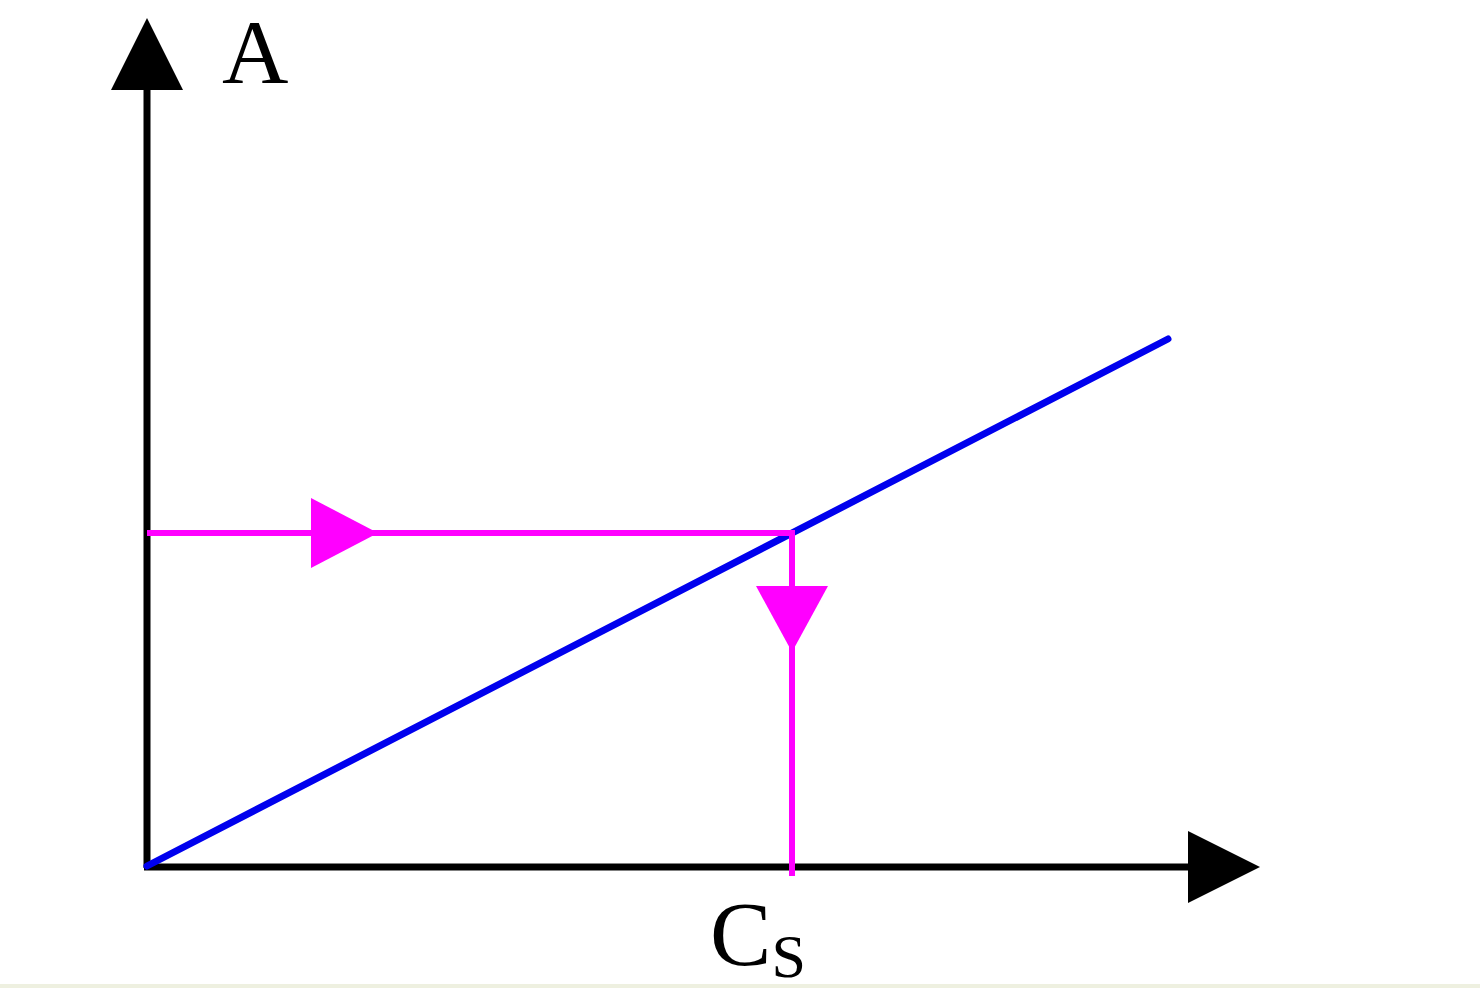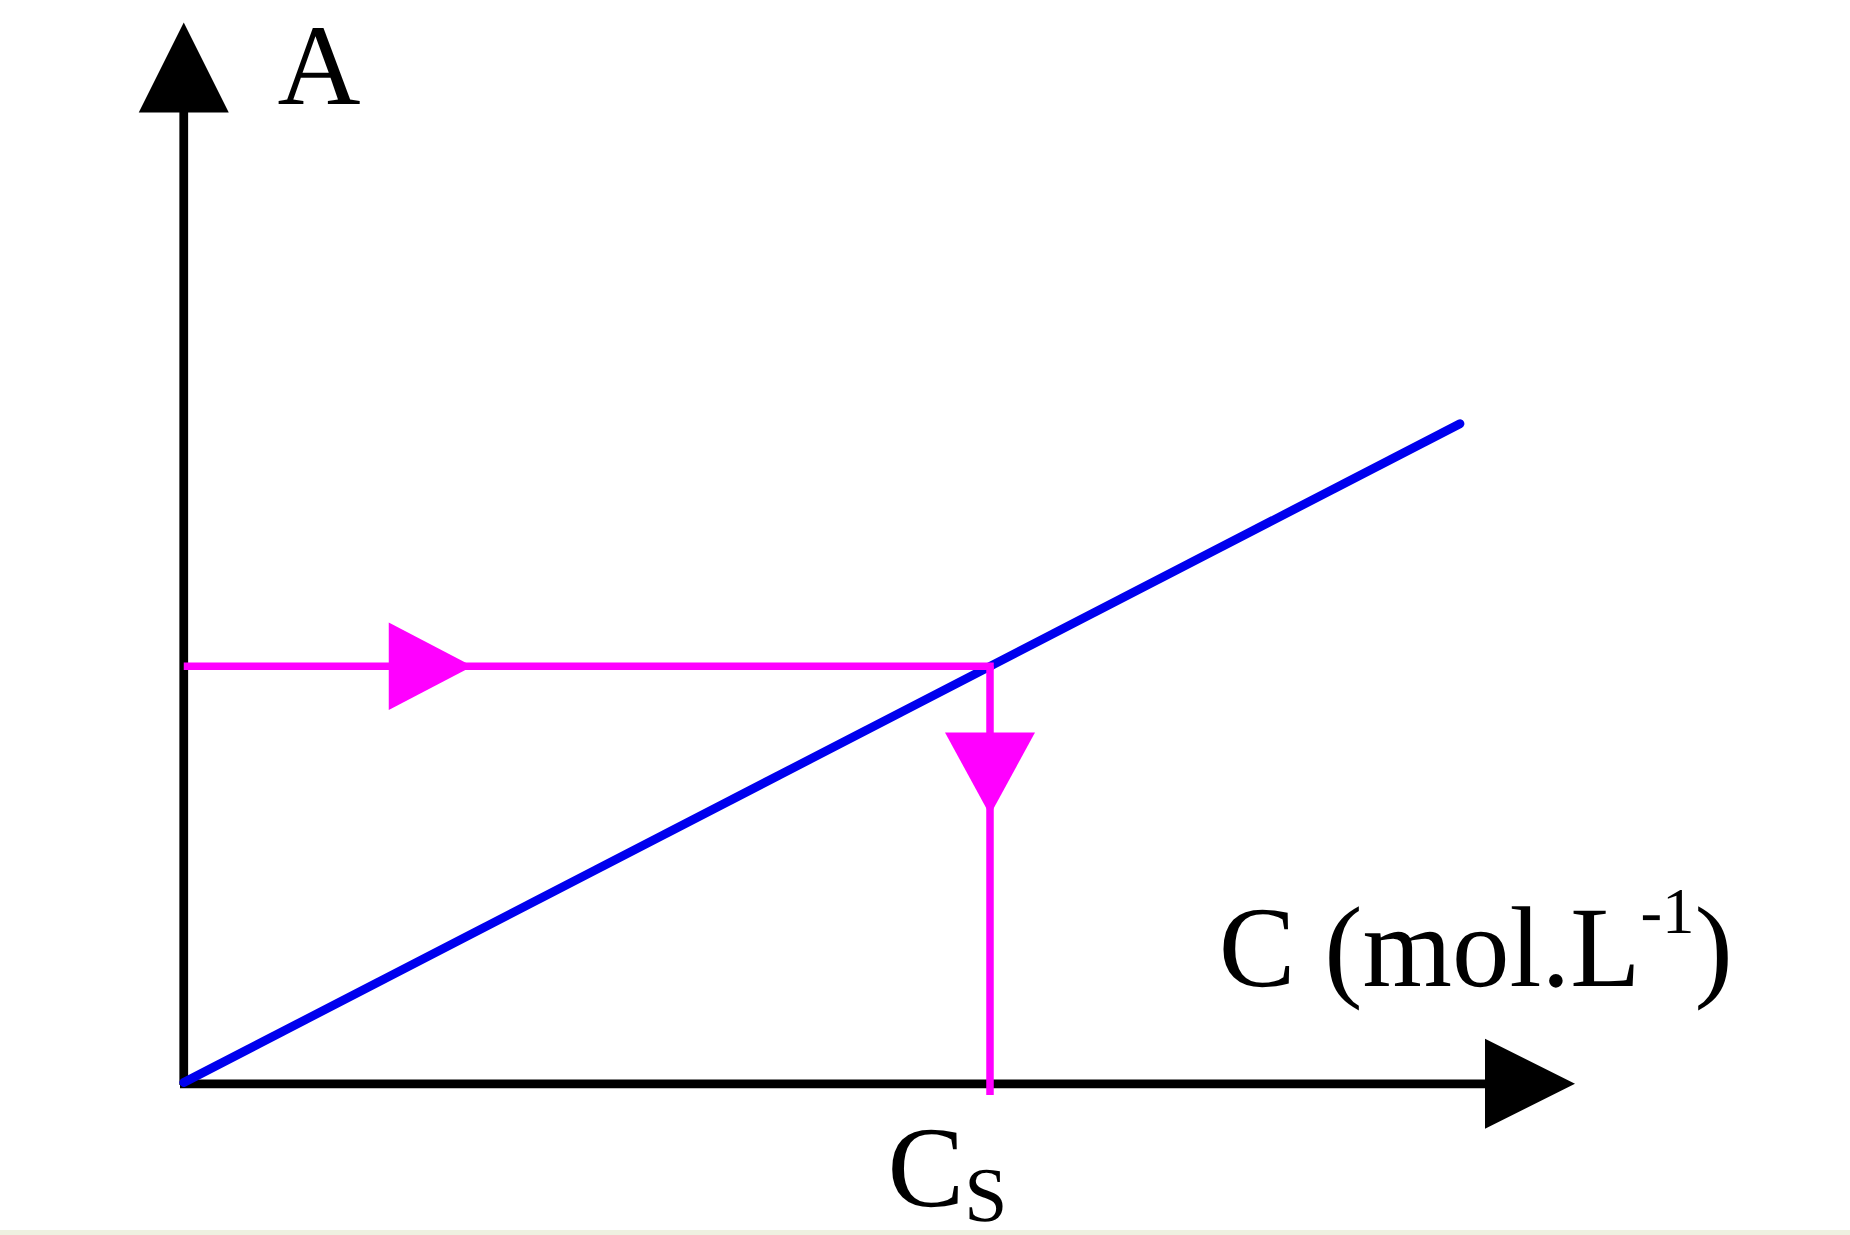--- a/index.html
+++ b/index.html
@@ -33,16 +33,15 @@
 
     <line x1="792" y1="533" x2="792" y2="876" stroke="#ff00ff" stroke-width="6"></line>
     <polygon points="792,652 756,586 828,586" fill="#ff00ff"></polygon>
   </svg>
 
   <div class="lbl lbl-a">A</div>
 
 
   <div class="lbl lbl-cs"><span>C</span><span class="sub">S</span></div>
 
-  <div class="lbl lbl-c"><span>C (mol.L</span><sup>-1</sup><span>)</span></div>
 </div>
 
 <div class="bottom-strip" style="background:#eef0e0;"></div>
 
 </body></html>

